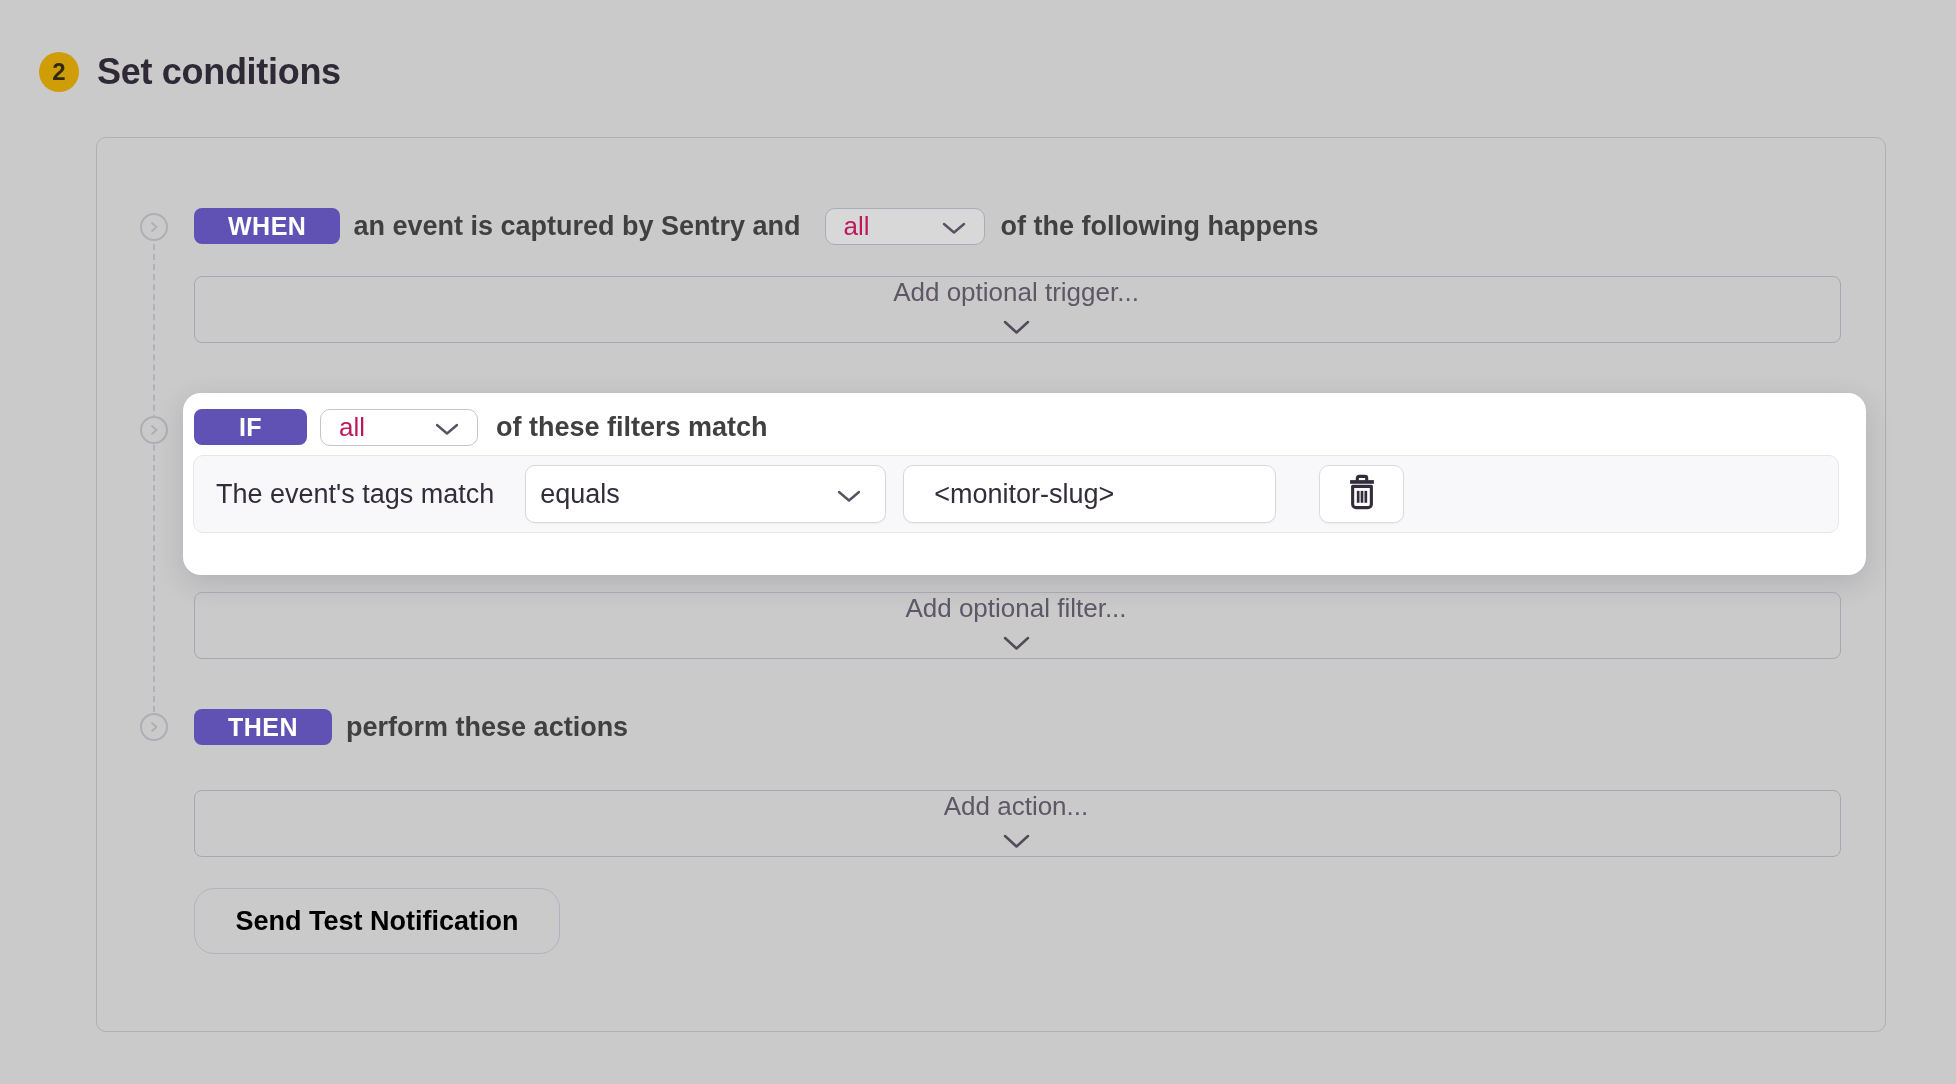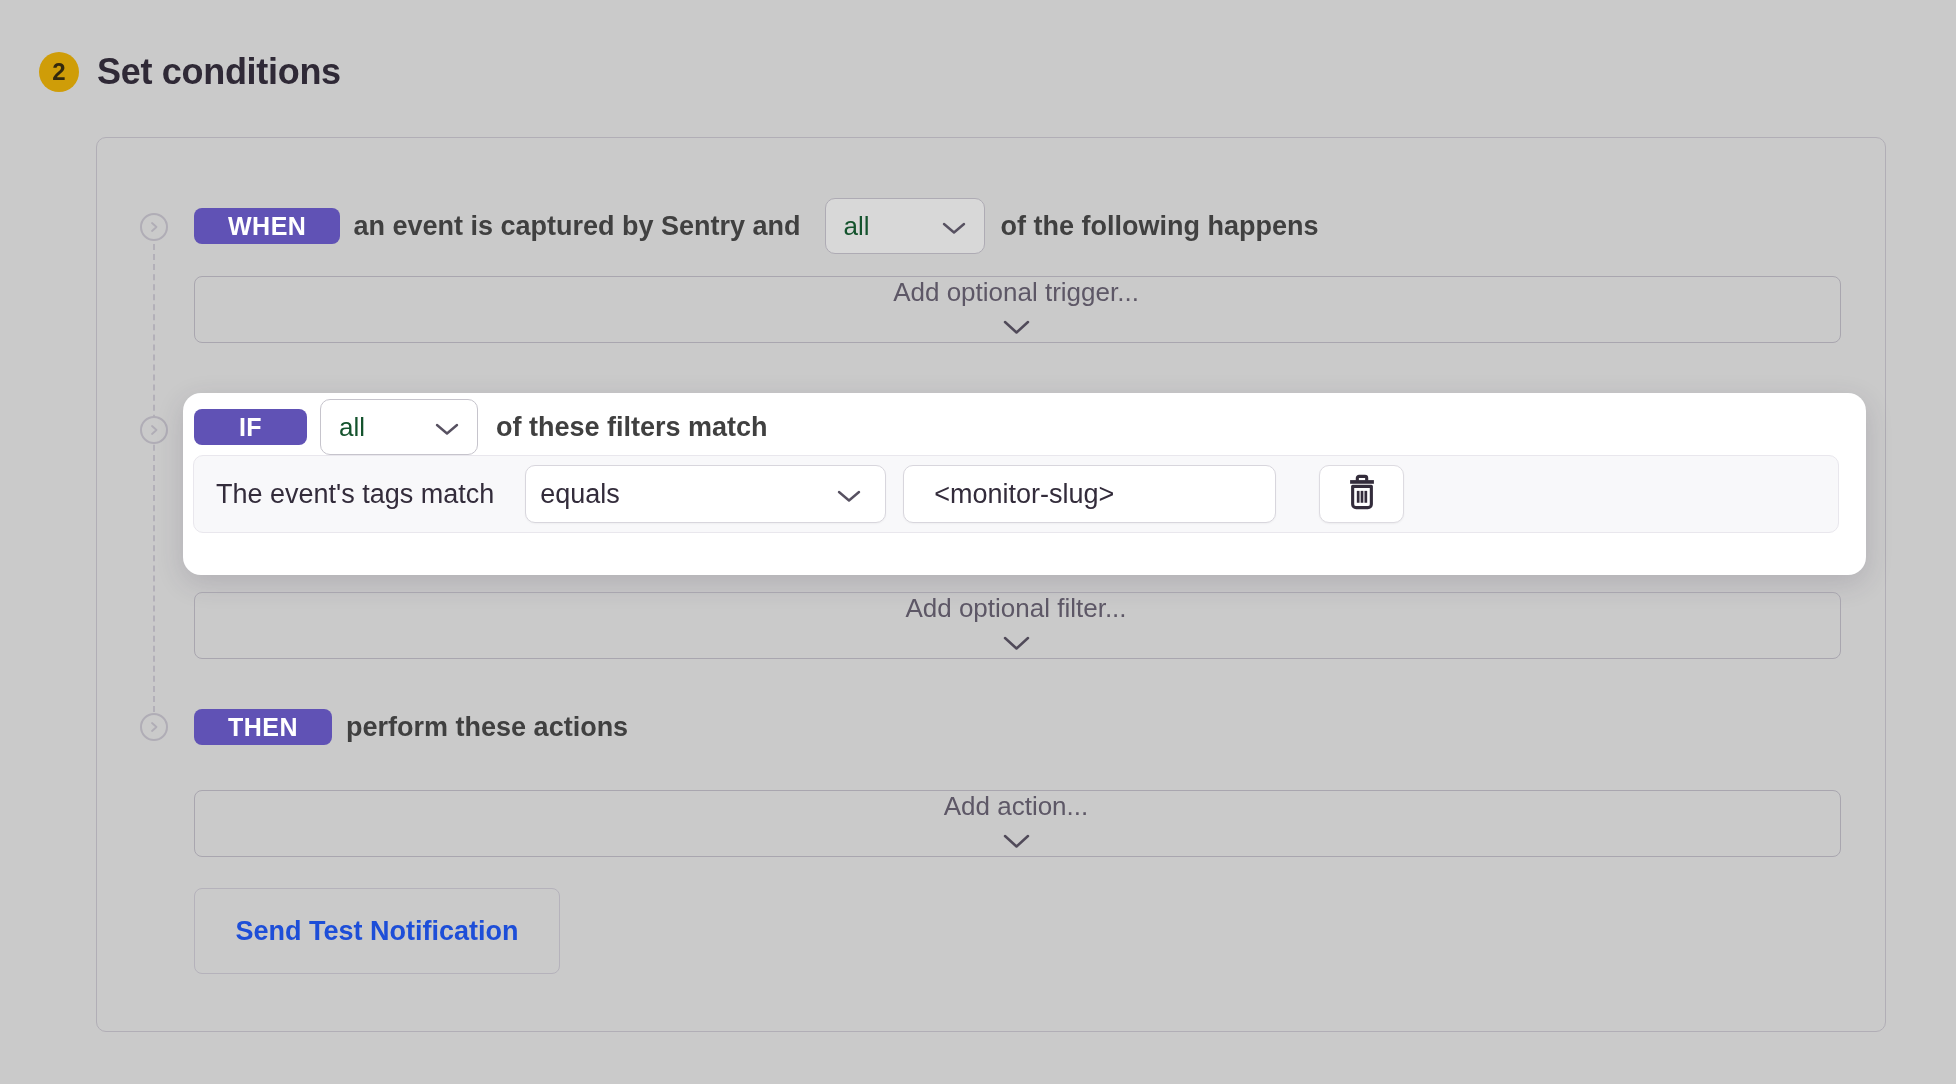--- a/index.html
+++ b/index.html
@@ -52,24 +52,24 @@
 
   .kw-badge {
     height: 36px; min-width: 113px; padding: 0 34px;
     border-radius: 8px; background: #6052b5; color: #ffffff;
     font-size: 25px; font-weight: 700; letter-spacing: 0.5px;
     display: inline-flex; align-items: center; justify-content: center;
   }
   .row-text { font-size: 27px; color: #404040; font-weight: bold; }
 
   .mini-select {
-    height: 56px; border: 1.5px solid #aeabb4; border-radius: 10px;
+    height: 37px; border: 1.5px solid #aeabb4; border-radius: 10px;
     background: rgba(255,255,255,0.28);
     display: inline-flex; align-items: center;
-    font-size: 26px; color: #14532d;
+    font-size: 26px; color: #be185d;
     padding: 8px 18px; cursor: pointer;
   }
   .mini-select .spacer { flex: 1; }
   .mini-select svg { margin-left: 14px; }
 
   
   .big-select {
     position: absolute; left: 97px; width: 1647px; height: 67px;
     border: 1.5px solid #a9a6af; border-radius: 8px;
     display: flex; align-items: center;
@@ -122,25 +122,25 @@
   .delete-btn {
     margin-left: 43px; width: 85px; height: 58px;
     border: 1.5px solid #dddbe1; border-radius: 10px; background: #ffffff;
     display: flex; align-items: center; justify-content: center;
     box-shadow: 0 1px 2px rgba(0,0,0,0.05); cursor: pointer;
   }
 
   
   .test-btn {
     position: absolute; left: 97px; top: 750px;
-    width: 366px; height: 86px;
-    border: 1.5px solid #b5b2bb; border-radius: 8px;
+    width: 366px; height: 66px;
+    border: 1.5px solid #b5b2bb; border-radius: 20px;
     background: transparent;
     font-family: "Liberation Sans", sans-serif;
-    font-size: 27px; font-weight: 700; color: #1d4ed8;
+    font-size: 27px; font-weight: 700; color: #000000;
     cursor: default;
   }
 </style>
 </head>
 <body>
 
 <div class="header">
   <div class="step-badge">2</div>
   <div class="page-title">Set conditions</div>
 </div>

